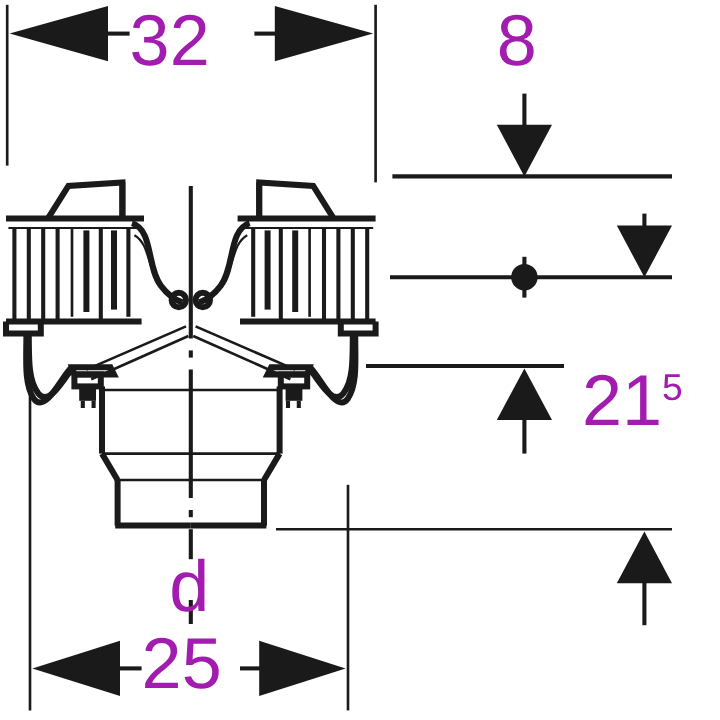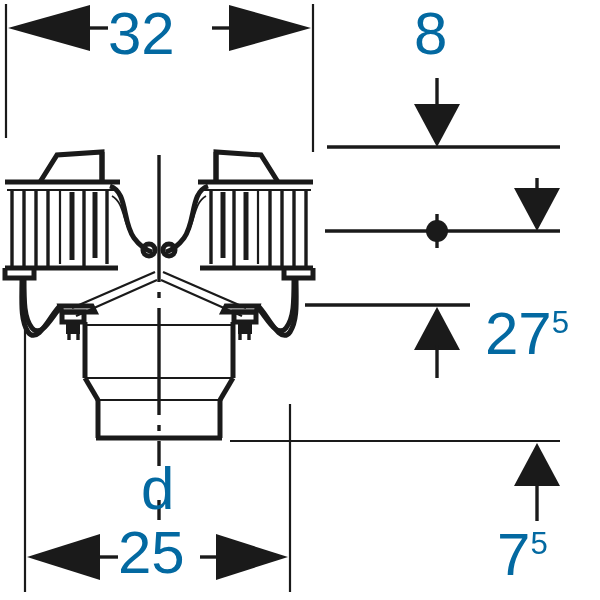--- a/index.html
+++ b/index.html
@@ -1,21 +1,21 @@
 <!DOCTYPE html>
 <html><head>
 <meta charset="utf-8">
 <style>
   html,body{margin:0;padding:0;background:#ffffff;}
   body{width:600px;height:600px;overflow:hidden;font-family:"Liberation Sans",sans-serif;}
   #stage{position:relative;width:600px;height:600px;background:#ffffff;}
   svg#drawing{position:absolute;left:0;top:0;width:600px;height:600px;display:block;}
   .dimtext{
     position:absolute;
-    color:#0369a1;
+    color:#a21caf;
     font-family:"Liberation Sans",sans-serif;
     font-weight:400;
     line-height:1;
     white-space:nowrap;
     user-select:none;
   }
   .dimtext sup{font-size:0.52em;vertical-align:super;line-height:1;}
   #t-32{left:108px;top:4px;font-size:60px;}
   #t-8{left:414px;top:4px;font-size:60px;}
   #t-215{left:485px;top:304px;font-size:60px;}
@@ -203,28 +203,25 @@
 
   <div class="dimtext" id="t-32">
     <span>32</span>
   </div>
 
   <div class="dimtext" id="t-8">
     <span>8</span>
   </div>
 
   <div class="dimtext" id="t-215">
-    <span>27</span><sup>5</sup>
+    <span>21</span><sup>5</sup>
   </div>
 
   <div class="dimtext" id="t-d">
     <span>d</span>
   </div>
 
   <div class="dimtext" id="t-28">
     <span>25</span>
   </div>
 
-  <div class="dimtext" id="t-75">
-    <span>7</span><sup>5</sup>
-  </div>
 
 </div>
 
 </body></html>

